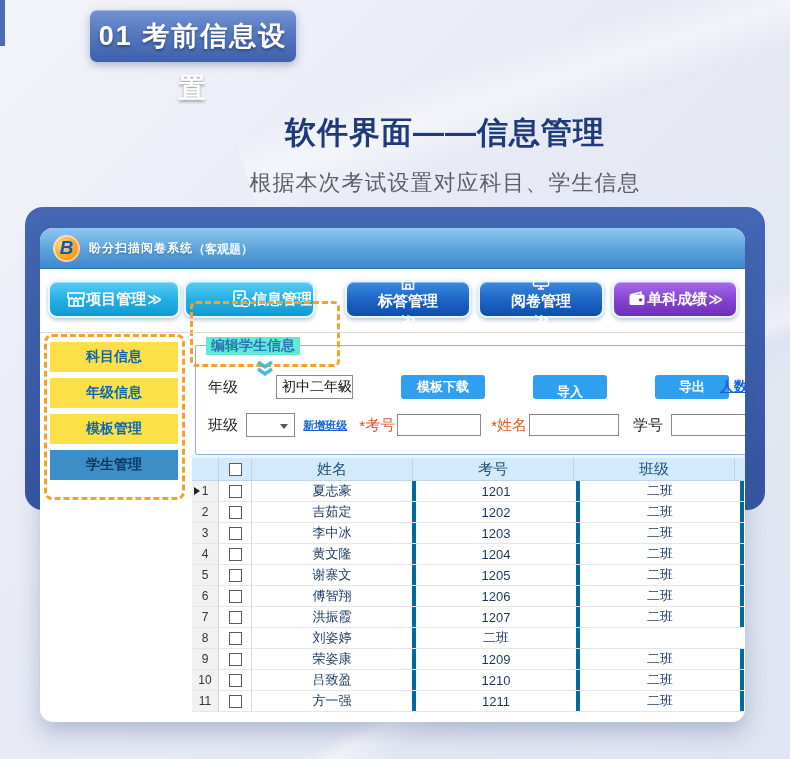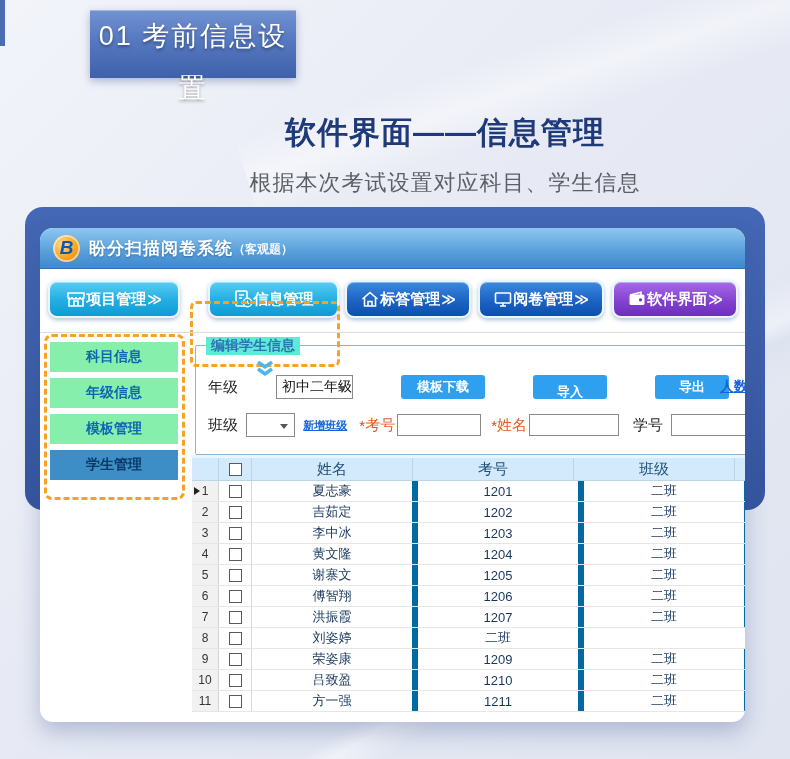--- a/index.html
+++ b/index.html
@@ -12,24 +12,24 @@
   .sw1{top:-60px;right:-140px;width:700px;height:260px;transform:rotate(-18deg);
        background:linear-gradient(180deg,rgba(255,255,255,0) 35%,rgba(255,255,255,.75) 50%,rgba(255,255,255,0) 66%);}
   .sw2{top:250px;right:-180px;width:760px;height:300px;transform:rotate(-24deg);
        background:linear-gradient(180deg,rgba(255,255,255,0) 40%,rgba(255,255,255,.6) 52%,rgba(210,217,235,.5) 58%,rgba(255,255,255,0) 70%);}
   .sw3{bottom:-30px;left:180px;width:560px;height:220px;transform:rotate(-32deg);
        background:linear-gradient(180deg,rgba(255,255,255,0) 42%,rgba(255,255,255,.8) 50%,rgba(255,255,255,0) 62%);}
 
   .corner-strip{position:absolute;left:0;top:0;width:5px;height:46px;background:#4a6cb3;}
 
   .badge{
-    position:absolute;left:90px;top:10px;width:206px;height:68px;border-radius:0;
+    position:absolute;left:90px;top:10px;width:206px;height:52px;border-radius:7px;
     background:linear-gradient(180deg,#7292d2 0%,#5578bf 45%,#3f61ab 100%);
     box-shadow:0 3px 8px rgba(50,70,130,.35), inset 0 1px 0 rgba(255,255,255,.35);
-    color:#fff;font-size:27px;font-weight:normal;line-height:52px;text-align:center;
+    color:#fff;font-size:27px;font-weight:bold;line-height:52px;text-align:center;
     letter-spacing:2px;text-shadow:0 2px 3px rgba(0,0,0,.35);
   }
   .main-title{
     position:absolute;left:100px;right:0;top:112px;text-align:center;
     color:#1e3a78;font-size:31px;font-weight:bold;letter-spacing:1px;
   }
   .subtitle{
     position:absolute;left:100px;right:0;top:168px;text-align:center;
     color:#5c5f66;font-size:22px;letter-spacing:1px;
   }
@@ -45,44 +45,44 @@
   .titlebar{
     position:absolute;left:0;top:0;width:100%;height:40px;
     background:linear-gradient(180deg,#8ec7f0 0%,#5ba2dc 55%,#3e88cc 100%);
     border-bottom:1px solid #2f72b4;display:flex;align-items:center;
   }
   .logo{width:27px;height:27px;margin:0 9px 0 13px;border-radius:50%;
     background:radial-gradient(circle at 35% 35%,#ffd98a,#f6a323 55%,#e87d10);
     color:#1257a8;font-weight:bold;font-style:italic;font-size:19px;
     display:flex;align-items:center;justify-content:center;
     box-shadow:inset 0 0 0 2px rgba(255,255,255,.55);}
-  .apptitle{color:#fff;font-size:17px;font-weight:bold;letter-spacing:1px;text-shadow:0 1px 2px rgba(0,40,90,.4);}
+  .apptitle{color:#fff;font-size:12px;font-weight:bold;letter-spacing:1px;text-shadow:0 1px 2px rgba(0,40,90,.4);}
   .appsub{color:#f2f8ff;font-size:12px;font-weight:bold;padding-top:3px;}
 
   .toolbar{position:absolute;left:0;top:41px;width:100%;height:63px;background:#fff;}
   .tbtn{
     position:absolute;top:11px;height:38px;border-radius:9px;display:flex;align-items:center;
     justify-content:center;gap:0;color:#fff;font-size:15px;font-weight:bold;cursor:pointer;
     border:2px solid #e8f6ff;box-sizing:border-box;
     box-shadow:0 2px 4px rgba(30,80,140,.35), inset 0 1px 0 rgba(255,255,255,.4);
   }
   .tbtn .arr{font-size:14px;font-weight:bold;margin-left:1px;}
   .tbtn.cyan{background:linear-gradient(180deg,#59cdf2 0%,#25b0e4 50%,#0f9ad4 100%);}
-  .tbtn.blue{background:linear-gradient(180deg,#3b8ade 0%,#1c63c4 55%,#0d4fae 100%);}
+  .tbtn.blue{background:linear-gradient(180deg,#3b8ade 0%,#1c63c4 55%,#0d4fae 100%);flex-direction:column;}
   .tbtn.purple{background:linear-gradient(180deg,#a66ae8 0%,#8443cf 55%,#6d2cba 100%);}
   .tbtn svg{flex:0 0 auto;}
 
   .hl-dash{position:absolute;left:150px;top:32px;width:150px;height:66px;border:3px dashed #f7a226;border-radius:6px;box-sizing:border-box;}
   .chev-down{position:absolute;left:211px;top:92px;}
 
   .sep{position:absolute;left:0;top:104px;width:100%;border-top:1px solid #dcdcdc;}
 
   .side-dash{position:absolute;left:4px;top:106px;width:141px;height:166px;border:3px dashed #f7a226;border-radius:8px;box-sizing:border-box;}
   .sidebar{position:absolute;left:10px;top:114px;width:128px;}
-  .side-item{height:30px;margin-bottom:6px;background:#86efac;color:#0f66b0;
+  .side-item{height:30px;margin-bottom:6px;background:#fde047;color:#0f66b0;
     font-size:14px;font-weight:bold;display:flex;align-items:center;justify-content:center;cursor:pointer;}
   .side-item.active{background:#3d8ec6;color:#0a3a66;}
 
   .efield{position:absolute;left:155px;top:117px;width:575px;height:108px;
     border:1px solid #8ab4dc;border-radius:2px;}
   .efield .legend{position:absolute;left:10px;top:-9px;background:#5eead4;padding:0 5px;
     color:#2e75b6;font-size:14px;font-weight:bold;}
   .frow{position:absolute;left:12px;right:0;height:26px;display:flex;align-items:center;white-space:nowrap;}
   .frow1{top:28px;gap:30px;} .frow2{top:66px;}
   .flabel{color:#222;font-size:15px;margin-right:8px;}
@@ -98,21 +98,21 @@
   .count-link{position:absolute;left:512px;top:4px;font-size:14px;}
   .tinput{height:22px;border:1px solid #8a8a8a;background:#fff;box-sizing:border-box;padding:0 4px;font-size:13px;}
 
   .stable{position:absolute;left:152px;top:227px;width:578px;font-size:13px;color:#17365d;}
   .thead{display:flex;height:26px;background:#d2eafb;border-top:3px solid #e8f5fd;
     align-items:center;font-size:15px;color:#1f4e79;border-bottom:1px solid #bcd6e8;box-sizing:border-box;}
   .trow{display:flex;height:20px;align-items:center;background:#fff;border-bottom:1px solid #e6e6e6;}
   .c-num{width:26px;flex:0 0 26px;height:100%;background:#f1f1f1;border-right:1px solid #d5d5d5;
     display:flex;align-items:center;justify-content:center;color:#333;font-size:12px;position:relative;}
   .c-cb{width:32px;flex:0 0 32px;height:100%;border-right:1px solid #d9d9d9;display:flex;align-items:center;justify-content:center;}
-  .c-name,.c-exam,.c-class{width:160px;flex:0 0 160px;height:100%;border-right:6px solid #0369a1;
+  .c-name,.c-exam,.c-class{width:160px;flex:0 0 160px;height:100%;border-right:4px solid #0369a1;
     display:flex;align-items:center;justify-content:center;}
   .c-extra{flex:1;height:100%;}
   .cb{width:11px;height:11px;border:1px solid #5a5a5a;background:#fff;}
   .marker{display:none;position:absolute;left:2px;top:6px;width:0;height:0;
     border-top:4px solid transparent;border-bottom:4px solid transparent;border-left:6px solid #222;}
   .trow.selected .marker{display:block;}
 </style>
 </head>
 <body>
 
@@ -136,21 +136,21 @@
   </div>
 
   <div class="toolbar">
     <div class="tbtn cyan" style="left:8px;width:132px;">
       <svg width="20" height="20" viewBox="0 0 20 20">
         <path d="M3 8 L3 17 L17 17 L17 8 M2 8 L2 4 L18 4 L18 8 M2 8 c0 1.4 1 2 2 2 s2-.6 2-2 c0 1.4 1 2 2 2 s2-.6 2-2 c0 1.4 1 2 2 2 s2-.6 2-2 c0 1.4 1 2 2 2 s2-.6 2-2 M8 17 L8 12 L12 12 L12 17" fill="none" stroke="#fff" stroke-width="1.6"></path>
       </svg>
       <span>项目管理</span>
         <span class="arr">≫</span>
     </div>
-    <div class="tbtn cyan" style="left:168px;width:131px;">
+    <div class="tbtn cyan" style="left:144px;width:131px;justify-content:flex-end;">
       <svg width="21" height="21" viewBox="0 0 21 21">
         <rect x="3" y="2" width="11" height="15" rx="1" fill="none" stroke="#fff" stroke-width="1.6"></rect>
         <path d="M6 6 L11 6 M6 9 L9 9" stroke="#fff" stroke-width="1.4"></path>
         <circle cx="14.5" cy="13.5" r="4.2" fill="#1fa8de" stroke="#fff" stroke-width="1.4"></circle>
         <path d="M14.5 11.5 L14.5 13.7 L16.2 14.6" fill="none" stroke="#fff" stroke-width="1.2"></path>
       </svg>
       <span>信息管理</span>
         <span class="arr"></span>
     </div>
     <div class="tbtn blue" style="left:305px;width:126px;">
@@ -167,21 +167,21 @@
       </svg>
       <span>阅卷管理</span>
         <span class="arr">≫</span>
     </div>
     <div class="tbtn purple" style="left:572px;width:126px;">
       <svg width="20" height="20" viewBox="0 0 20 20">
         <path d="M3 6 L14 3.2 L14 6" fill="none" stroke="#fff" stroke-width="1.5"></path>
         <rect x="2.5" y="5.5" width="15" height="10.5" rx="1.5" fill="#fff"></rect>
         <circle cx="13.5" cy="10.8" r="1.6" fill="#6d2cba"></circle>
       </svg>
-      <span>软件界面</span>
+      <span>单科成绩</span>
         <span class="arr">≫</span>
     </div>
     <div class="hl-dash"></div>
     <svg class="chev-down" width="28" height="16" viewBox="0 0 28 16">
       <path d="M7 1 L14 6 L21 1" fill="none" stroke="#49b8e8" stroke-width="3.4"></path>
       <path d="M7 8 L14 13 L21 8" fill="none" stroke="#49b8e8" stroke-width="3.4"></path>
     </svg>
   </div>
 
   <div class="sep"></div>

